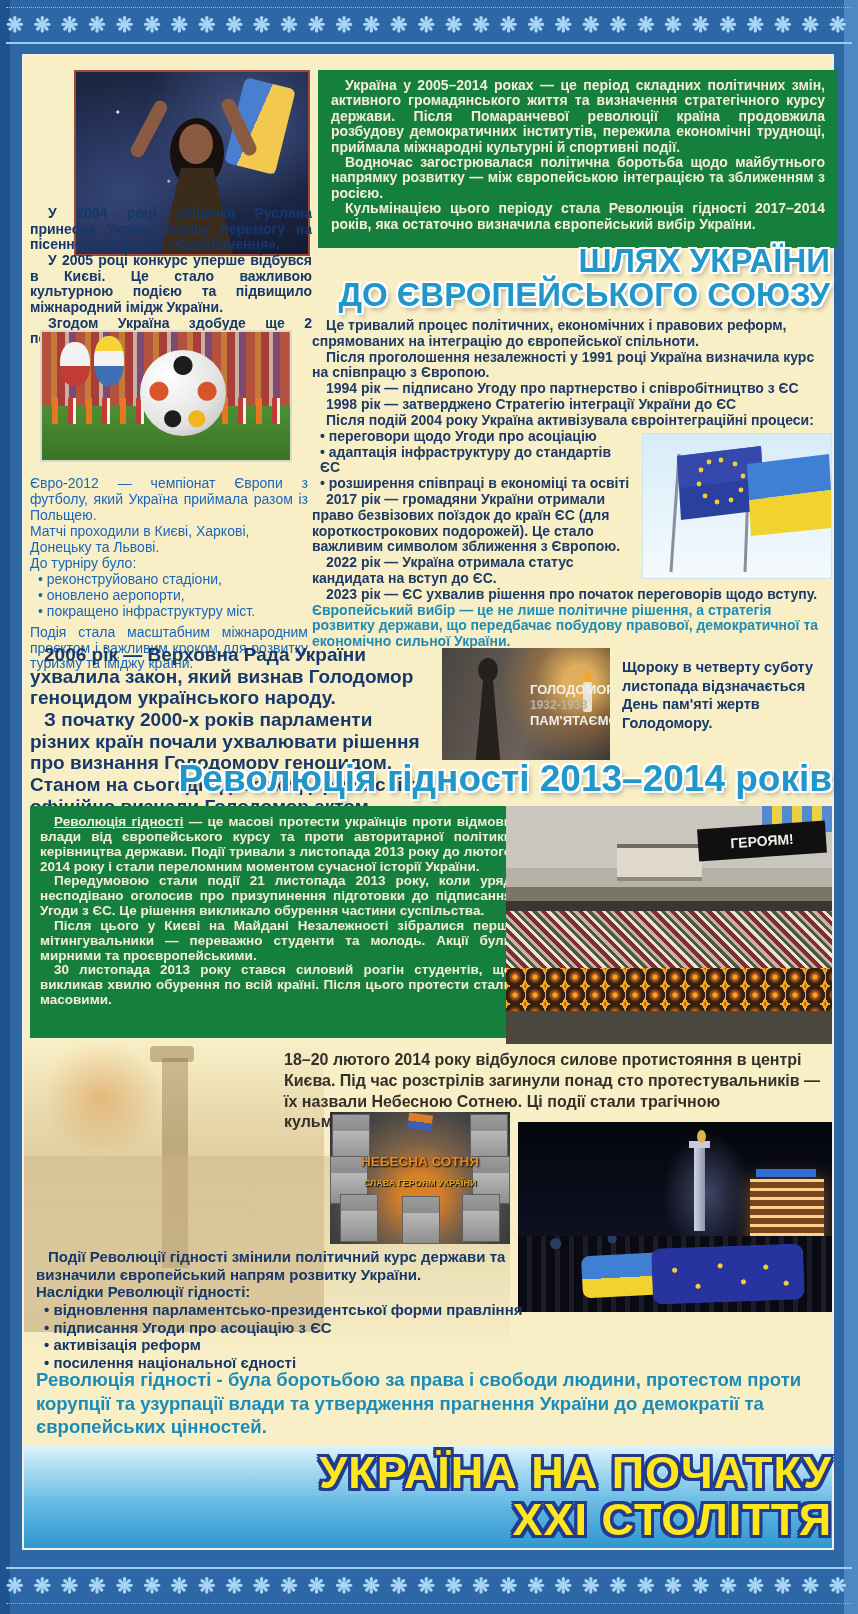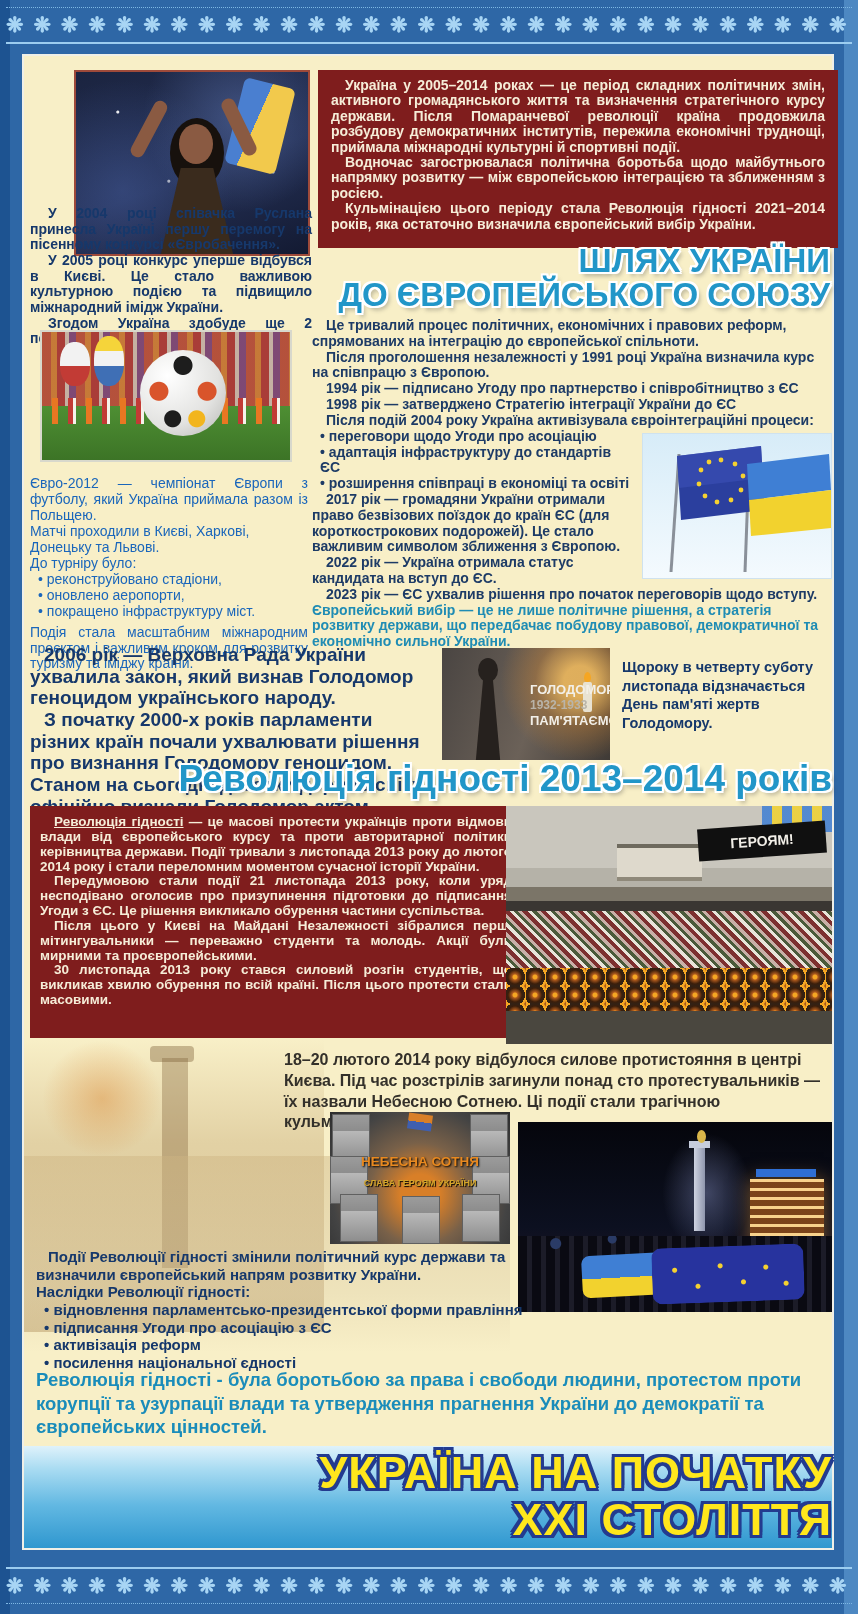--- a/index.html
+++ b/index.html
@@ -14,21 +14,21 @@
     white-space:nowrap;overflow:hidden;text-align:center;line-height:34px;
   }
   .band.top{top:7px;border-top:1px dotted #7fb8e4;border-bottom:2px solid #9ccdf0;}
   .band.bottom{top:1567px;border-bottom:1px dotted #7fb8e4;border-top:2px solid #9ccdf0;}
   .content{
     position:absolute;left:22px;top:54px;width:812px;height:1496px;
     background:#f8efc7;border:2px solid #efefe7;box-sizing:border-box;
   }
   .abs{position:absolute;}
   
-  .redbox{background:#7f1d1d;color:#f6edd8;font-weight:bold;text-align:justify;}
+  .redbox{background:#15803d;color:#f6edd8;font-weight:bold;text-align:justify;}
   .redbox p{margin:0;text-indent:14px;}
   .navy{color:#16386b;font-weight:bold;}
   .blue{color:#1a66bb;font-weight:normal;}
   .teal{color:#1f8cb4 !important;}
   .big-heading{
     color:#2196c8;font-weight:bold;text-align:right;line-height:1.04;
     text-shadow:-2px -2px 0 #fff,2px -2px 0 #fff,-2px 2px 0 #fff,2px 2px 0 #fff,
                  0 -2px 0 #fff,0 2px 0 #fff,-2px 0 0 #fff,2px 0 0 #fff,3px 4px 4px rgba(60,60,60,.35);
   }
   ul.b{list-style:none;margin:0;padding:0 0 0 8px;}
@@ -182,21 +182,21 @@
     <div class="arm l"></div>
     <div class="arm r"></div>
     <div class="hair"></div>
     <div class="head"></div>
     <div class="body"></div>
   </div>
 
   <div class="abs redbox" style="left:294px;top:14px;width:494px;height:162px;padding:8px 13px;font-size:14px;line-height:1.1;">
     <p>Україна у 2005–2014 роках — це період складних політичних змін, активного громадянського життя та визначення стратегічного курсу держави. Після Помаранчевої революції країна продовжила розбудову демократичних інститутів, пережила економічні труднощі, приймала міжнародні культурні й спортивні події.</p>
     <p>Водночас загострювалася політична боротьба щодо майбутнього напрямку розвитку — між європейською інтеграцією та зближенням з росією.</p>
-    <p>Кульмінацією цього періоду стала Революція гідності 2021–2014 років, яка остаточно визначила європейський вибір України.</p>
+    <p>Кульмінацією цього періоду стала Революція гідності 2017–2014 років, яка остаточно визначила європейський вибір України.</p>
   </div>
 
   <div class="abs navy" style="left:6px;top:150px;width:282px;font-size:14px;line-height:1.12;text-align:justify;">
     <p style="text-indent:18px">У 2004 році співачка Руслана принесла Україні першу перемогу на пісенному конкурсі «Євробачення».</p>
     <p style="text-indent:18px">У 2005 році конкурс уперше відбувся в Києві. Це стало важливою культурною подією та підвищило міжнародний імідж України.</p>
     <p style="text-indent:18px">Згодом Україна здобуде ще 2 перемоги у 2016 та 2022 році.</p>
   </div>
 
   <div class="abs photo ph-euro" style="left:16px;top:274px;width:252px;height:132px;">
     <div class="pitch"></div>

